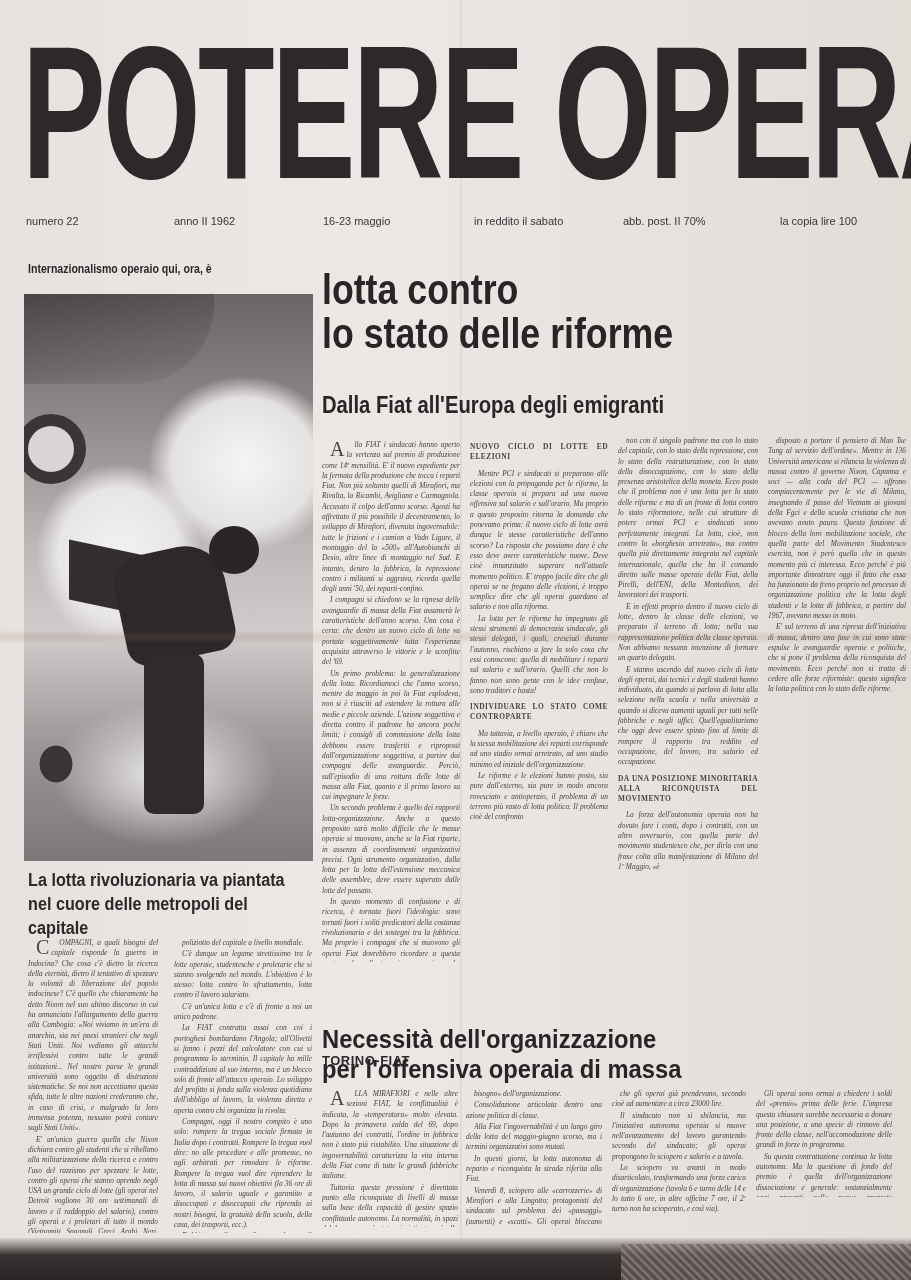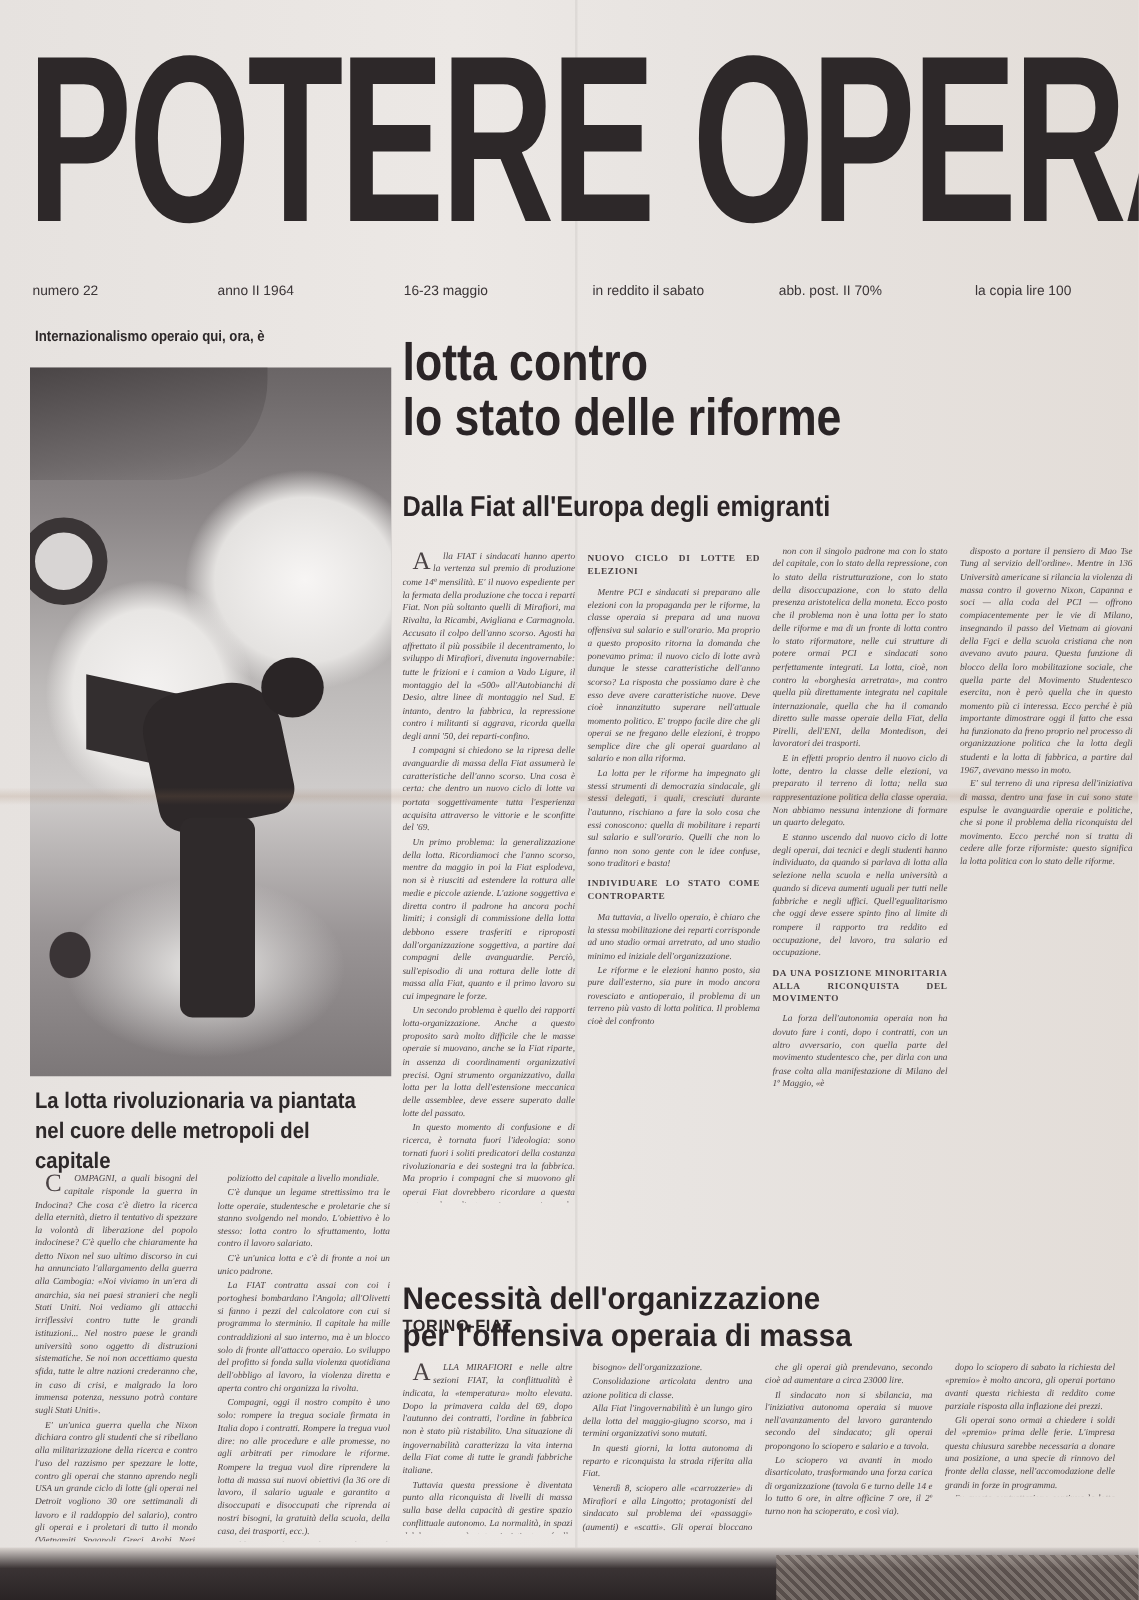--- a/index.html
+++ b/index.html
@@ -31,21 +31,21 @@
       letter-spacing: -4px;
       color: #2d2829;
       transform: scaleX(0.66);
       transform-origin: left top;
       white-space: nowrap;
     }
     .meta-row {
       position: absolute; top: 215px; left: 0; width: 911px; height: 16px;
       font-size: 11px; color: #3a3436;
     }
-    .meta-row span { position: absolute; top: 12px; white-space: nowrap; }
+    .meta-row span { position: absolute; top: 0; white-space: nowrap; }
     .kicker {
       position: absolute; left: 28px; top: 262px;
       font-size: 12px; font-weight: 700; color: #2d2829;
       transform: scaleX(0.88); transform-origin: left top;
       white-space: nowrap;
     }
     .headline-main {
       position: absolute; left: 322px; top: 268px;
       font-size: 42px; font-weight: 700; line-height: 44px; color: #2a2426;
       transform: scaleX(0.85); transform-origin: left top;
@@ -136,21 +136,21 @@
 </head>
 <body>
 
 <div class="page">
   <div class="fold-v"></div>
 
   <div class="masthead">POTERE OPERAIO</div>
 
   <div class="meta-row">
     <span style="left:26px">numero 22</span>
-    <span style="left:174px">anno II 1964</span>
+    <span style="left:174px">anno II 1962</span>
     <span style="left:323px">16-23 maggio</span>
     <span style="left:474px">in reddito il sabato</span>
     <span style="left:623px">abb. post. II 70%</span>
     <span style="left:780px">la copia lire 100</span>
   </div>
 
   <div class="kicker">Internazionalismo operaio qui, ora, è</div>
 
   <div class="headline-main">
     <div>lotta contro</div>
@@ -236,21 +236,20 @@
 
   <div class="col" style="left:612px; top:1089px; width:134px; height:128px;">
     <p>che gli operai già prendevano, secondo cioè ad aumentare a circa 23000 lire.</p>
     <p>Il sindacato non si sbilancia, ma l'iniziativa autonoma operaia si muove nell'avanzamento del lavoro garantendo secondo del sindacato; gli operai propongono lo sciopero e salario e a tavola.</p>
     <p>Lo sciopero va avanti in modo disarticolato, trasformando una forza carica di organizzazione (tavola 6 e turno delle 14 e lo tutto 6 ore, in altre officine 7 ore, il 2º turno non ha scioperato, e così via).</p>
     <p>Il sindacato non prende posizione, e tenta di controllare la conflittualità nel mondo in già prevista; i tavoli di sciopero, i «tavola» — «sparlato» — e le tabelle di orario delle sciopere arrivate.</p>
 
   </div>
 
   <div class="col" style="left:756px; top:1089px; width:136px; height:108px;">
-    <p>dopo lo sciopero di sabato la richiesta del «premio» è molto ancora, gli operai portano avanti questa richiesta di reddito come parziale risposta alla inflazione dei prezzi.</p>
     <p>Gli operai sono ormai a chiedere i soldi del «premio» prima delle ferie. L'impresa questa chiusura sarebbe necessaria a donare una posizione, a una specie di rinnovo del fronte della classe, nell'accomodazione delle grandi in forze in programma.</p>
     <p>Su questa contrattazione continua la lotta autonoma. Ma la questione di fondo del premio è quella dell'organizzazione dissociazione e generale: sostanzialmente oggi presenti nelle nuove proposte organizzative.</p>
   </div>
 
   <div class="fold-h"></div>
   <div class="bottom-edge">
     <div class="tex"></div>
   </div>
 </div>
 

